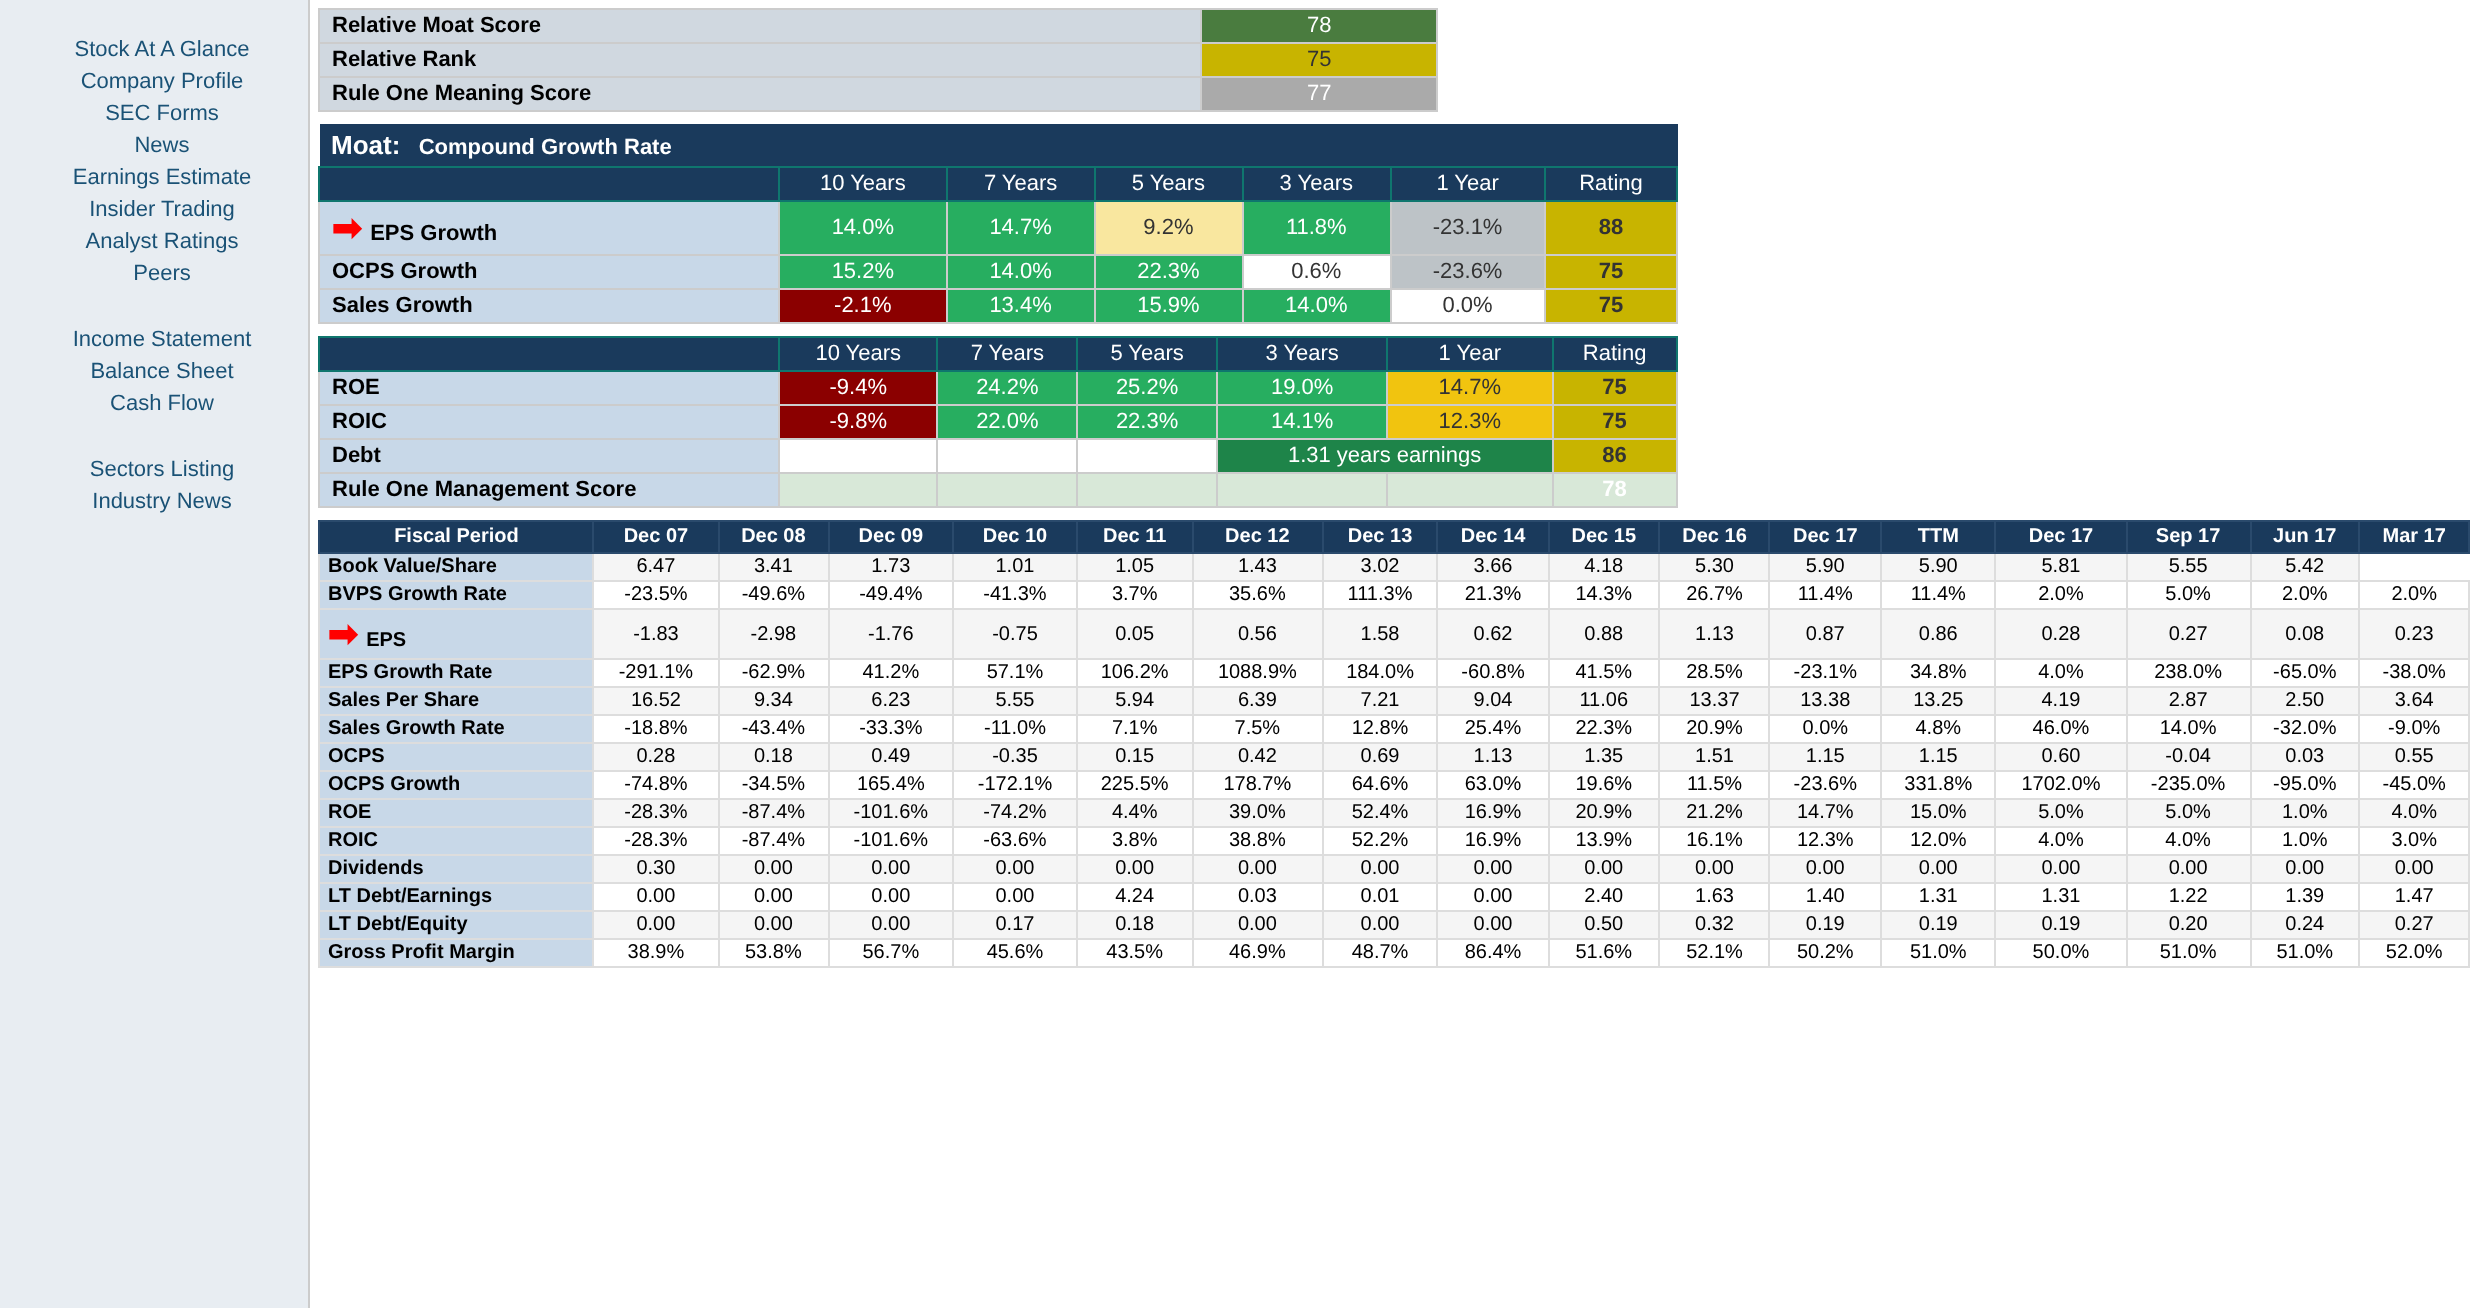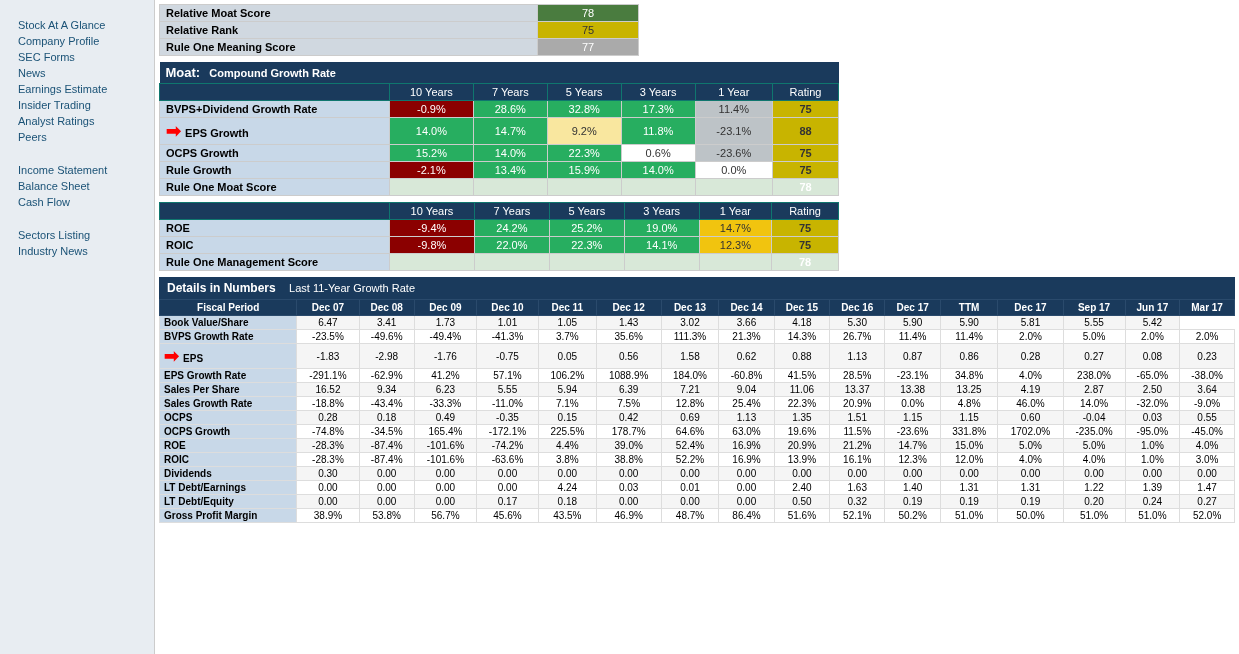--- a/index.html
+++ b/index.html
@@ -19,33 +19,34 @@
       font-weight: bold;
       font-size: 12px;
       padding: 6px 10px 3px 10px;
       color: #333;
     }
     .sidebar-item {
       padding: 2px 10px 2px 18px;
       color: #1a5276;
       cursor: pointer;
       font-size: 11px;
+      text-align: center;
     }
     .sidebar-divider { height: 8px; }
 
     
     #main {
       flex: 1;
       overflow: auto;
       padding: 4px;
     }
 
     
     .score-table {
-      width: 480px;
+      width: 560px;
       border-collapse: collapse;
       margin-bottom: 6px;
     }
     .score-table td {
       padding: 2px 6px;
       font-size: 11px;
       border: 1px solid #ccc;
     }
     .score-table .label-cell { background: #d0d8e0; font-weight: bold; width: 300px; }
     .score-table .val-cell { text-align: center; width: 80px; }
@@ -189,65 +190,47 @@
     <tr class="col-header-row">
       <td style="width:230px"></td>
       <td>10 Years</td>
       <td>7 Years</td>
       <td>5 Years</td>
       <td>3 Years</td>
       <td>1 Year</td>
       <td>Rating</td>
     </tr>
     <tr class="data-row">
-      <td>BVPS+Dividend Growth Rate</td>
-      <td class="cell-dark-red">-0.9%</td>
-      <td class="cell-green">28.6%</td>
-      <td class="cell-green">32.8%</td>
-      <td class="cell-green">17.3%</td>
-      <td class="cell-gray">11.4%</td>
-      <td class="rating-yellow">75</td>
-    </tr>
-    <tr class="data-row">
       <td>
         <span class="arrow-red">➡</span>EPS Growth
       </td>
       <td class="cell-green">14.0%</td>
       <td class="cell-green">14.7%</td>
       <td class="cell-light-yellow">9.2%</td>
       <td class="cell-green">11.8%</td>
       <td class="cell-gray">-23.1%</td>
       <td class="rating-yellow">88</td>
     </tr>
     <tr class="data-row">
       <td>OCPS Growth</td>
       <td class="cell-green">15.2%</td>
       <td class="cell-green">14.0%</td>
       <td class="cell-green">22.3%</td>
       <td class="cell-white">0.6%</td>
       <td class="cell-gray">-23.6%</td>
       <td class="rating-yellow">75</td>
     </tr>
     <tr class="data-row">
-      <td>Rule Growth</td>
+      <td>Sales Growth</td>
       <td class="cell-dark-red">-2.1%</td>
       <td class="cell-green">13.4%</td>
       <td class="cell-green">15.9%</td>
       <td class="cell-green">14.0%</td>
       <td class="cell-white">0.0%</td>
       <td class="rating-yellow">75</td>
-    </tr>
-    <tr class="data-row total-row">
-      <td>Rule One Moat Score</td>
-      <td></td>
-      <td></td>
-      <td></td>
-      <td></td>
-      <td></td>
-      <td class="rating-green">78</td>
     </tr>
   </tbody>
     </table>
 
   <table class="section-table">
     <tbody>
     <tr class="col-header-row">
       <td style="width:230px"></td>
       <td>10 Years</td>
       <td>7 Years</td>
@@ -267,36 +250,40 @@
     </tr>
     <tr class="data-row">
       <td>ROIC</td>
       <td class="cell-dark-red">-9.8%</td>
       <td class="cell-green">22.0%</td>
       <td class="cell-green">22.3%</td>
       <td class="cell-green">14.1%</td>
       <td class="cell-yellow">12.3%</td>
       <td class="rating-yellow">75</td>
     </tr>
+    <tr class="data-row">
+      <td>Debt</td>
+      <td class="cell-white"></td>
+      <td class="cell-white"></td>
+      <td class="cell-white"></td>
+      <td class="cell-dark-green" colspan="2" style="text-align:center">1.31 years earnings</td>
+      <td class="rating-yellow">86</td>
+    </tr>
     <tr class="data-row total-row">
       <td>Rule One Management Score</td>
       <td></td>
       <td></td>
       <td></td>
       <td></td>
       <td></td>
       <td class="rating-green">78</td>
     </tr>
   </tbody>
     </table>
 
-  <div class="details-header">
-    Details in Numbers &nbsp;&nbsp;
-    <span style="font-weight:normal;font-size:11px">Last 11-Year Growth Rate</span>
-  </div>
   <table class="details-table">
     <thead>
       <tr>
         <th>Fiscal Period</th>
         <th>Dec 07</th>
         <th>Dec 08</th>
         <th>Dec 09</th>
         <th>Dec 10</th>
         <th>Dec 11</th>
         <th>Dec 12</th>

